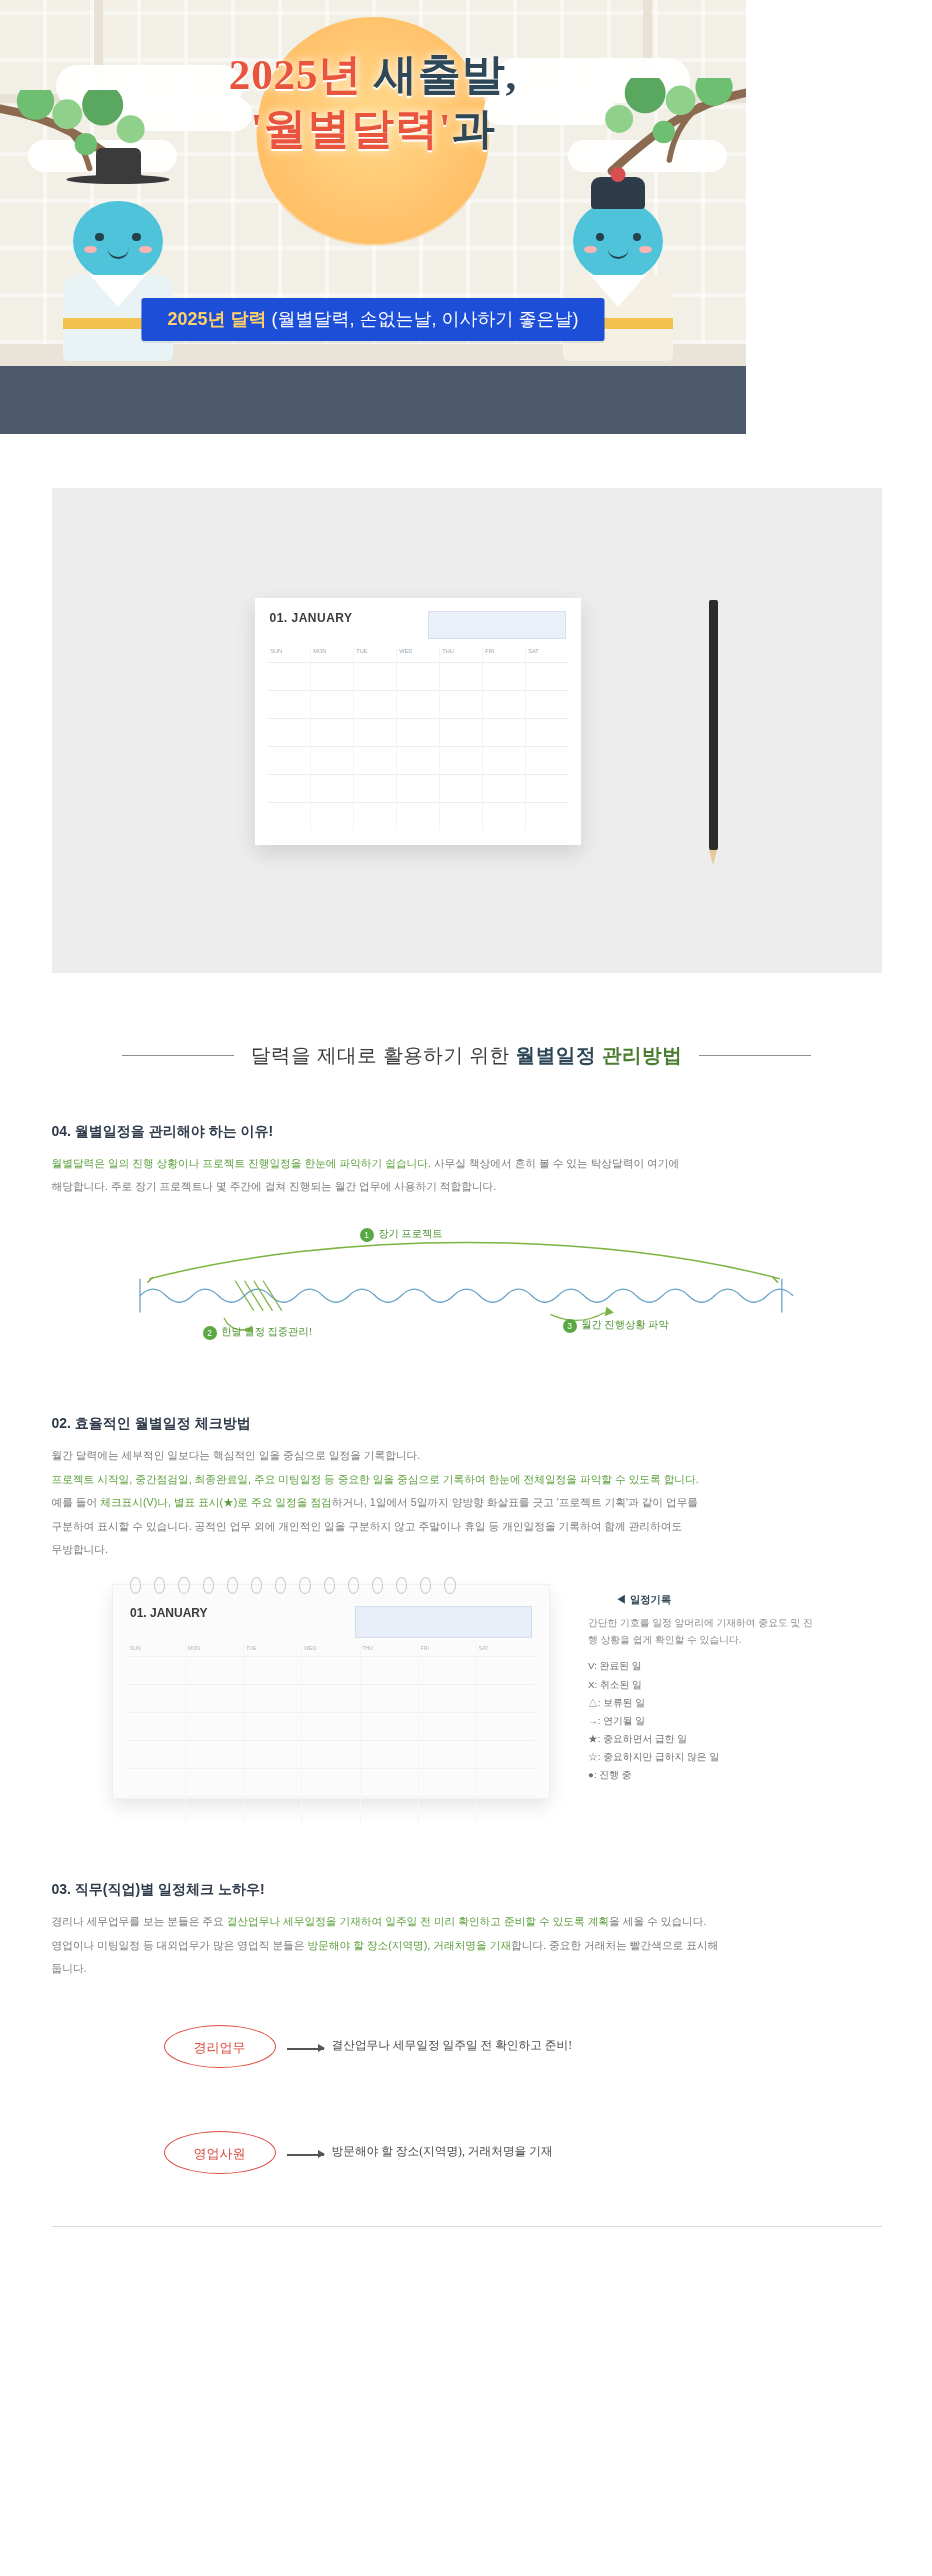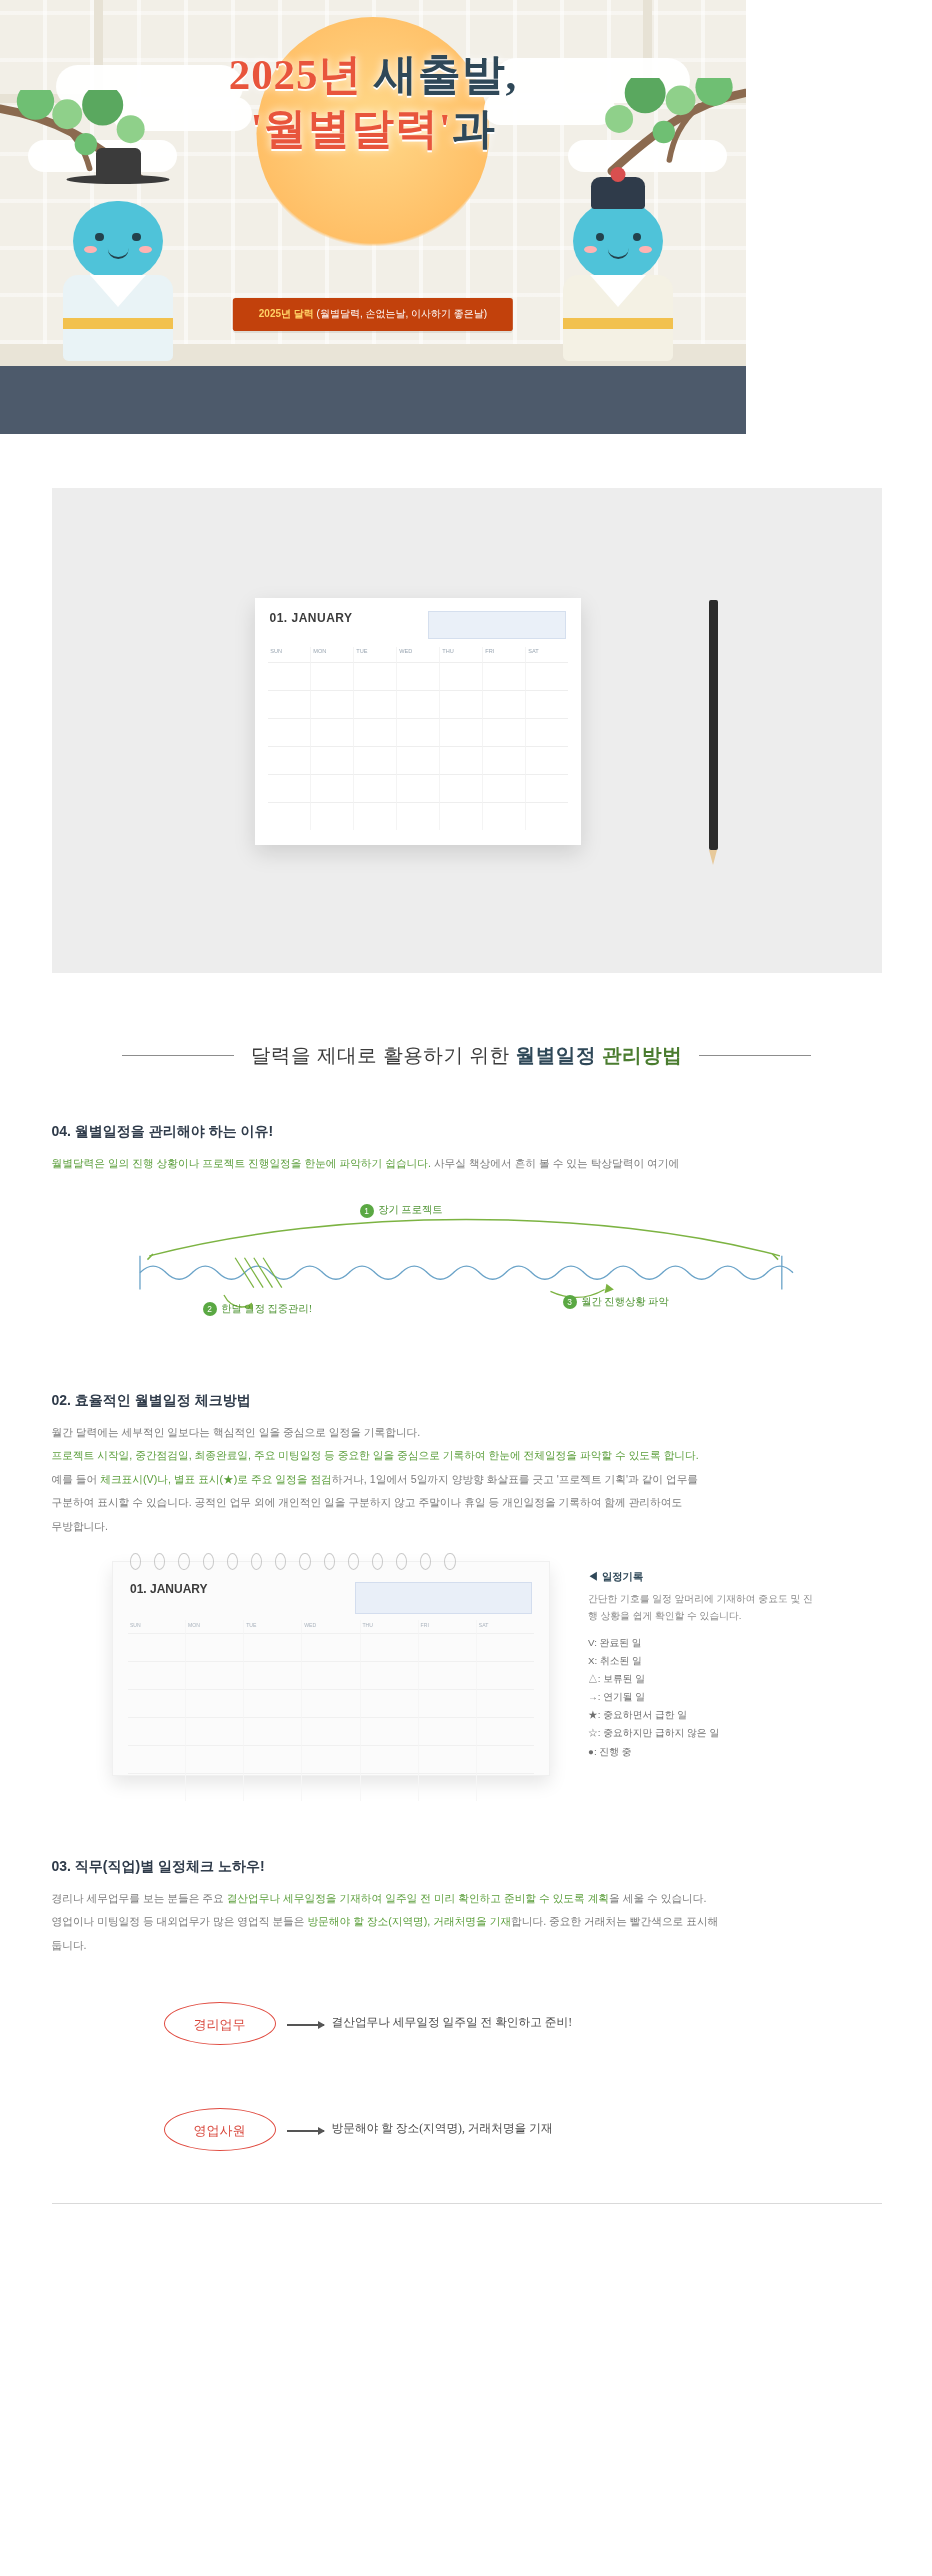--- a/index.html
+++ b/index.html
@@ -64,22 +64,22 @@
     text-shadow:0 1.9px 0 #ffffff, 0 0 9.3px #ffffff;
   }
   .hero-title .l1{ font-size:43px; line-height:1.25; }
   .hero-title .l1 .accent{ color:#e8553c; }
   .hero-title .l2{ font-size:43px; line-height:1.25; }
   .hero-title .l2 .accent{ color:#e8553c; }
   .hero-title .l3{ font-size:43px; line-height:1.3; }
 
   .hero-ribbon{
     position:absolute; left:50%; top:298px; transform:translateX(-50%);
-    background:#c2410c; color:#ffffff;
-    font-size:10px; padding:9.3px 26px; border-radius:2.8px;
+    background:#1d4ed8; color:#ffffff;
+    font-size:18px; padding:9.3px 26px; border-radius:2.8px;
     white-space:nowrap; z-index:7;
     box-shadow:0 1.9px 0 rgba(0,0,0,.08);
   }
   .hero-ribbon .hl{ color:#ffd166; font-weight:bold; }
 
   .hero-floor{
     position:absolute; left:0; right:0; bottom:0; height:73px;
     background:#4d5a6b;
   }
   .hero-floor:before{
@@ -214,21 +214,21 @@
   .p2-memo{ width:177px; height:32px; background:#e9eff8; border:0.9px solid #d3ddee; }
   .p2-grid{ padding:0 15px 9.3px; }
   .p2-row{ display:flex; }
   .p2-cell{
     flex:1; height:28px; border-top:0.9px solid #f0f0f0; border-right:0.9px solid #f6f6f6;
     font-size:5.1px; color:#c0c0c0; padding:1.9px;
   }
   .p2-cell:last-child{ border-right:none; }
   .p2-head-row .p2-cell{ height:13px; border-top:none; color:#aab3bd; }
   .legend{ position:absolute; right:0; top:9.3px; width:233px; }
-  .legend-title{ font-size:10.3px; font-weight:bold; color:#2f4858; margin-bottom:6.5px; }
+  .legend-title{ font-size:10.3px; font-weight:bold; color:#2f4858; margin-bottom:6.5px;margin-left:28px; }
   .legend-title .mark{ color:#2f4858; margin-right:3.7px; }
   .legend-desc{ font-size:9.8px; color:#8a8a8a; line-height:1.75; margin-bottom:9.3px; }
   .legend ul{ list-style:none; margin:0; padding:0; }
   .legend li{ font-size:9.8px; color:#6f6f6f; line-height:1.85; }
 
   
   .illus3{ position:relative; height:177px; margin:18.7px 0 0; }
   .hand-row{ position:relative; height:69px; }
   .ellipse{
     position:absolute; left:112px; width:112px; height:43px;
@@ -418,20 +418,23 @@
     </div>
     <div class="rule"></div>
   </div>
 
   <div class="content">
 
     <div class="block">
       <h3>04. 월별일정을 관리해야 하는 이유!</h3>
       <p>
         <span class="green">월별달력은 일의 진행 상황이나 프로젝트 진행일정을 한눈에 파악하기 쉽습니다.</span><span> 사무실 책상에서 흔히 볼 수 있는 탁상달력이 여기에</span>
+      </p>
+      <p>
+        <span>해당합니다. 주로 장기 프로젝트나 몇 주간에 걸쳐 진행되는 월간 업무에 사용하기 적합합니다.</span>
       </p>
 
       <div class="illus1">
         <svg width="709" height="140" viewBox="0 0 760 150">
           <path d="M40 62 C 240 10, 520 10, 716 62" stroke="#7cb342" stroke-width="1.6" fill="none"></path>
           <path d="M38 66 l6 -6 M714 66 l-6 -6" stroke="#7cb342" stroke-width="1.6" fill="none"></path>
           <path d="M30 80 q 14 -14 28 0 q 14 14 28 0 q 14 -14 28 0 q 14 14 28 0 q 14 -14 28 0 q 14 14 28 0 q 14 -14 28 0 q 14 14 28 0 q 14 -14 28 0 q 14 14 28 0 q 14 -14 28 0 q 14 14 28 0 q 14 -14 28 0 q 14 14 28 0 q 14 -14 28 0 q 14 14 28 0 q 14 -14 28 0 q 14 14 28 0 q 14 -14 28 0 q 14 14 28 0 q 14 -14 28 0 q 14 14 28 0 q 14 -14 28 0 q 14 14 28 0 q 14 -14 28 0" stroke="#6aa3c8" stroke-width="1.4" fill="none"></path>
           <line x1="30" y1="62" x2="30" y2="98" stroke="#6aa3c8" stroke-width="1.4"></line>
           <line x1="718" y1="62" x2="718" y2="98" stroke="#6aa3c8" stroke-width="1.4"></line>
           <g stroke="#7cb342" stroke-width="1.3">

